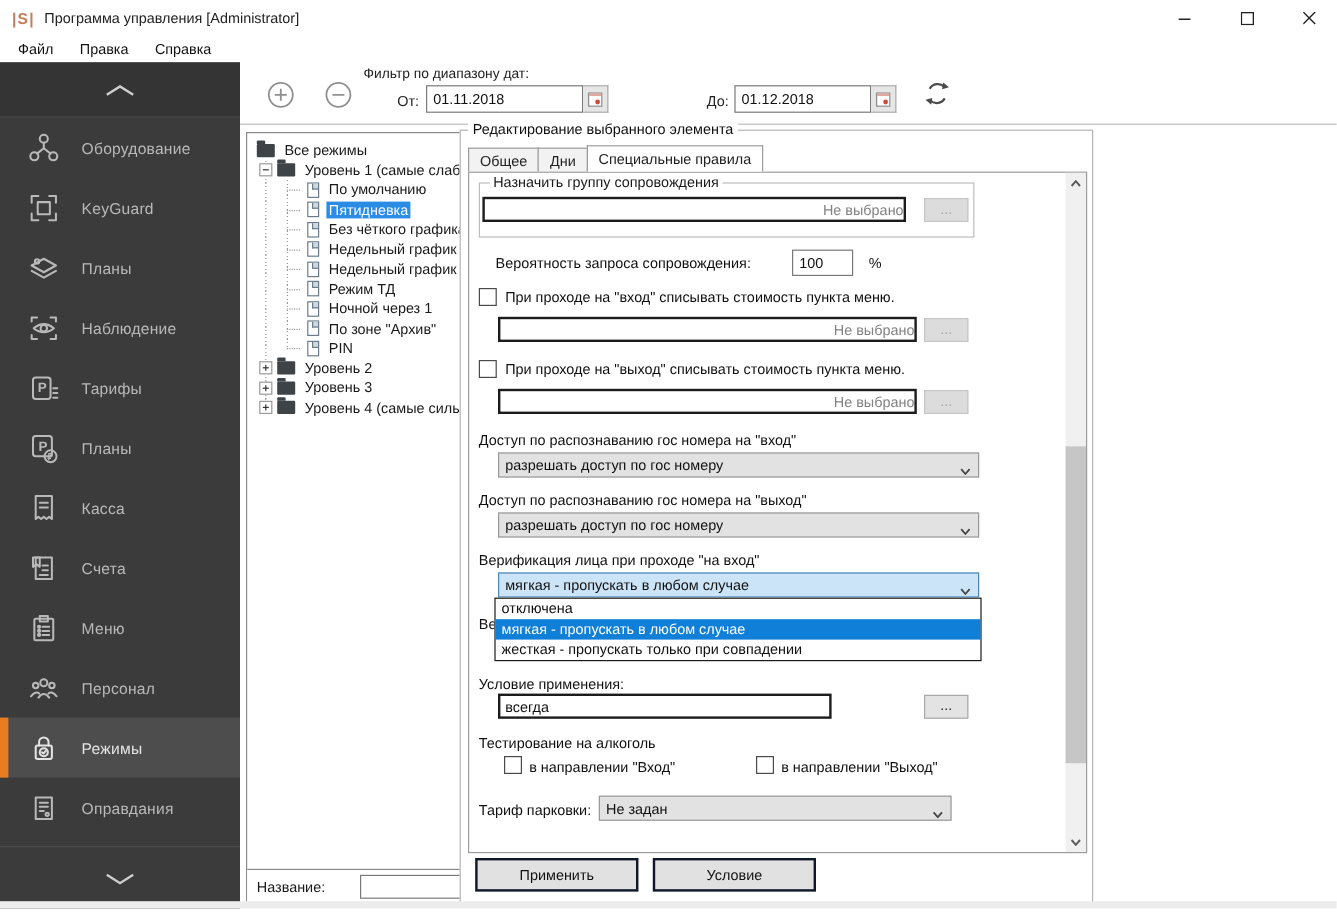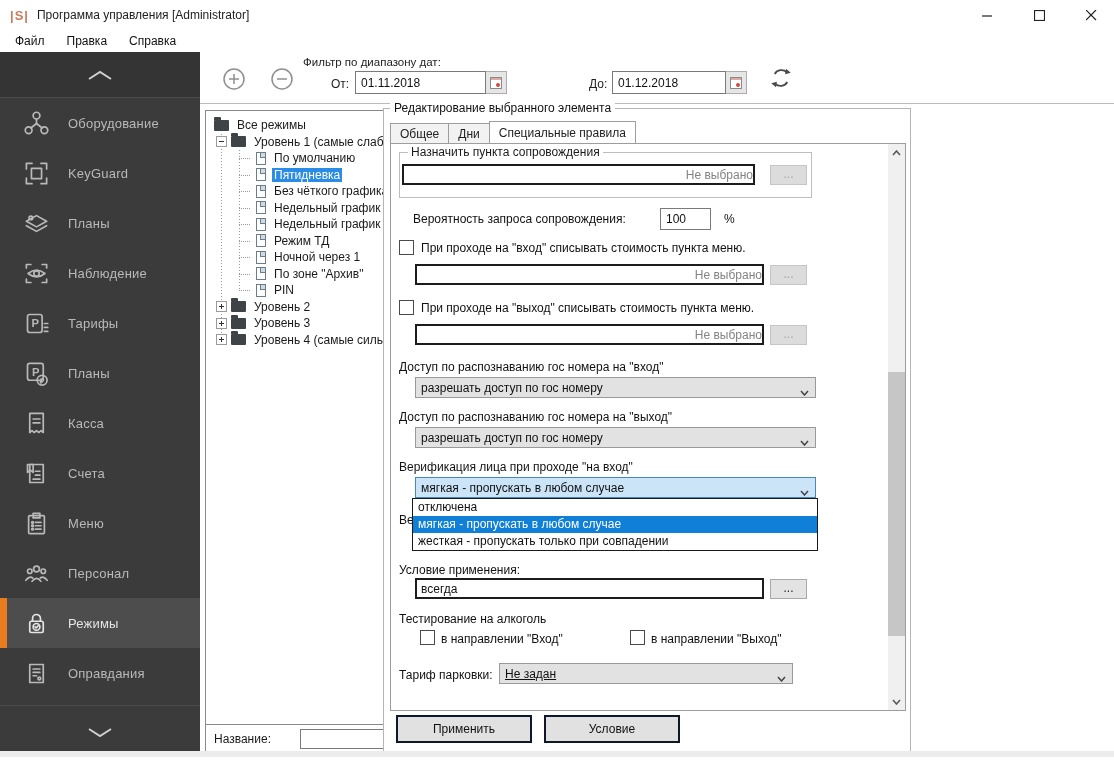--- a/index.html
+++ b/index.html
@@ -420,21 +420,21 @@
     <div class="tabs">
       <span class="tab">Общее</span>
       <span class="tab">Дни</span>
       <span class="tab active">Специальные правила</span>
     </div>
 
     <div class="tabpage">
       <div class="form">
 
         <div class="grpbox" style="left:8px; top:8px; width:413px; height:46px;">
-          <span class="grp-legend">Назначить пункта сопровождения</span>
+          <span class="grp-legend">Назначить группу сопровождения</span>
         </div>
         <input class="txt-input muted" style="left: 11px; top: 20px; width: 353px; height: 21px;" value="Не выбрано">
         <span class="dots-btn disabled" style="left:379px; top:21px;">...</span>
 
         <span class="flabel" style="left:22px; top:68px;">Вероятность запроса сопровождения:</span>
         <input class="thin-input" style="left: 269px; top: 64px; width: 51px; height: 22px;" value="100">
         <span class="flabel" style="left:333px; top:68px;">%</span>
 
         <span class="cb" style="left:8px; top:96px;"></span>
         <span class="flabel" style="left:30px; top:97px;">При проходе на "вход" списывать стоимость пункта меню.</span>
@@ -470,31 +470,31 @@
               </svg></span>
         </div>
         <span class="flabel" style="left:8px; top:369px;">Вери</span>
         <div class="droplist" style="left:21px; top:354px; width:406px;">
           <div class="dropitem">отключена</div>
           <div class="dropitem sel">мягкая - пропускать в любом случае</div>
           <div class="dropitem">жесткая - пропускать только при совпадении</div>
         </div>
 
         <span class="flabel" style="left:8px; top:419px;">Условие применения:</span>
-        <input class="txt-input" style="left: 24px; top: 434px; width: 349px; height: 21px;" value="всегда">
+        <input class="txt-input" style="left: 24px; top: 434px; width: 278px; height: 21px;" value="всегда">
         <span class="dots-btn enabled" style="left:379px; top:435px;">...</span>
 
         <span class="flabel" style="left:8px; top:468px;">Тестирование на алкоголь</span>
         <span class="cb" style="left:29px; top:486px;"></span>
         <span class="flabel" style="left:50px; top:488px;">в направлении "Вход"</span>
         <span class="cb" style="left:239px; top:486px;"></span>
         <span class="flabel" style="left:260px; top:488px;">в направлении "Выход"</span>
 
         <span class="flabel" style="left:8px; top:524px;">Тариф парковки:</span>
-        <div class="select" style="left:108px; top:519px; width:294px;text-decoration:underline;">
+        <div class="select" style="left:108px; top:519px; width:294px;">
           <span>Не задан</span>
           <span class="arrow"><svg width="9" height="6">
                 <polyline points="1,1 4.5,5 8,1"></polyline>
               </svg></span>
         </div>
 
         <div class="vscroll">
           <span class="vs-arrow" style="top:0">
               <svg width="9" height="6">
                 <polyline points="1,5 4.5,1 8,5"></polyline>

